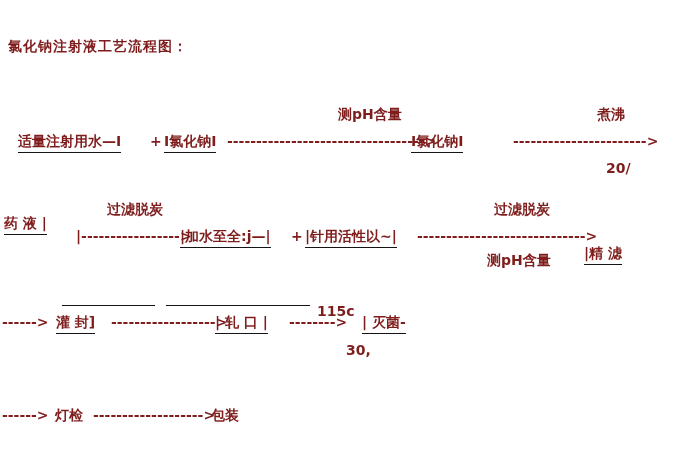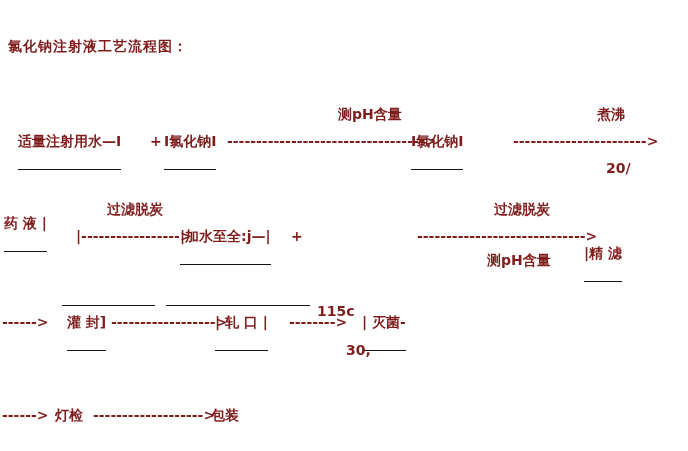--- a/index.html
+++ b/index.html
@@ -9,21 +9,21 @@
     height: 451px;
     background: #ffffff;
     font-family: "DejaVu Sans", sans-serif;
     font-weight: bold;
     color: #7f1d1d;
     font-size: 14px;
     line-height: 1.2;
     overflow: hidden;
   }
   .abs { position: absolute; white-space: pre; }
-  .u { border-bottom: 1.6px solid #141414; padding-bottom: 19px; }
+  .u { border-bottom: 1.6px solid #141414; padding-bottom: 2px; }
   .rule { position: absolute; height: 0; border-top: 1.6px solid #141414; }
   .title { font-size: 14px; letter-spacing: 1px; }
 </style>
 </head>
 <body>
 
 <div class="page">
 
   <span class="abs title" style="left:8px; top:38px">氯化钠注射液工艺流程图：</span>
 
@@ -38,30 +38,31 @@
   <span class="abs" style="left:513px; top:133px">-----------------------&gt;</span>
   <span class="abs" style="left:606px; top:160px">20/</span>
 
   <span class="abs" style="left:107px; top:201px">过滤脱炭</span>
   <span class="abs" style="left:494px; top:201px">过滤脱炭</span>
 
   <span class="abs u" style="left:4px; top:215px">药 液 |</span>
   <span class="abs" style="left:76px; top:228px">|-----------------&gt;</span>
   <span class="abs u" style="left:180px; top:228px">|加水至全:j—|</span>
   <span class="abs" style="left:291px; top:228px">+</span>
+  <span class="abs u" style="left:305px; top:228px">|针用活性以~|</span>
   <span class="abs" style="left:417px; top:228px">-----------------------------&gt;</span>
   <span class="abs u" style="left:584px; top:245px">|精 滤</span>
   <span class="abs" style="left:487px; top:252px">测pH含量</span>
 
   <div class="rule" style="left:62px; top:305px; width:93px"></div>
   <div class="rule" style="left:166px; top:305px; width:144px"></div>
   <span class="abs" style="left:317px; top:303px">115c</span>
 
   <span class="abs" style="left:2px; top:314px">------&gt;</span>
-  <span class="abs u" style="left:67px; top:314px">灌 封]</span>
+  <span class="abs u" style="left:56px; top:314px">灌 封]</span>
   <span class="abs" style="left:111px; top:314px">------------------&gt;</span>
   <span class="abs u" style="left:215px; top:314px">| 轧 口 |</span>
   <span class="abs" style="left:289px; top:314px">--------&gt;</span>
   <span class="abs u" style="left:362px; top:314px">| 灭菌-</span>
   <span class="abs" style="left:346px; top:342px">30,</span>
 
   <span class="abs" style="left:2px; top:407px">------&gt;</span>
   <span class="abs" style="left:55px; top:407px">灯检</span>
   <span class="abs" style="left:93px; top:407px">-------------------&gt;</span>
   <span class="abs" style="left:211px; top:407px">包装</span>

